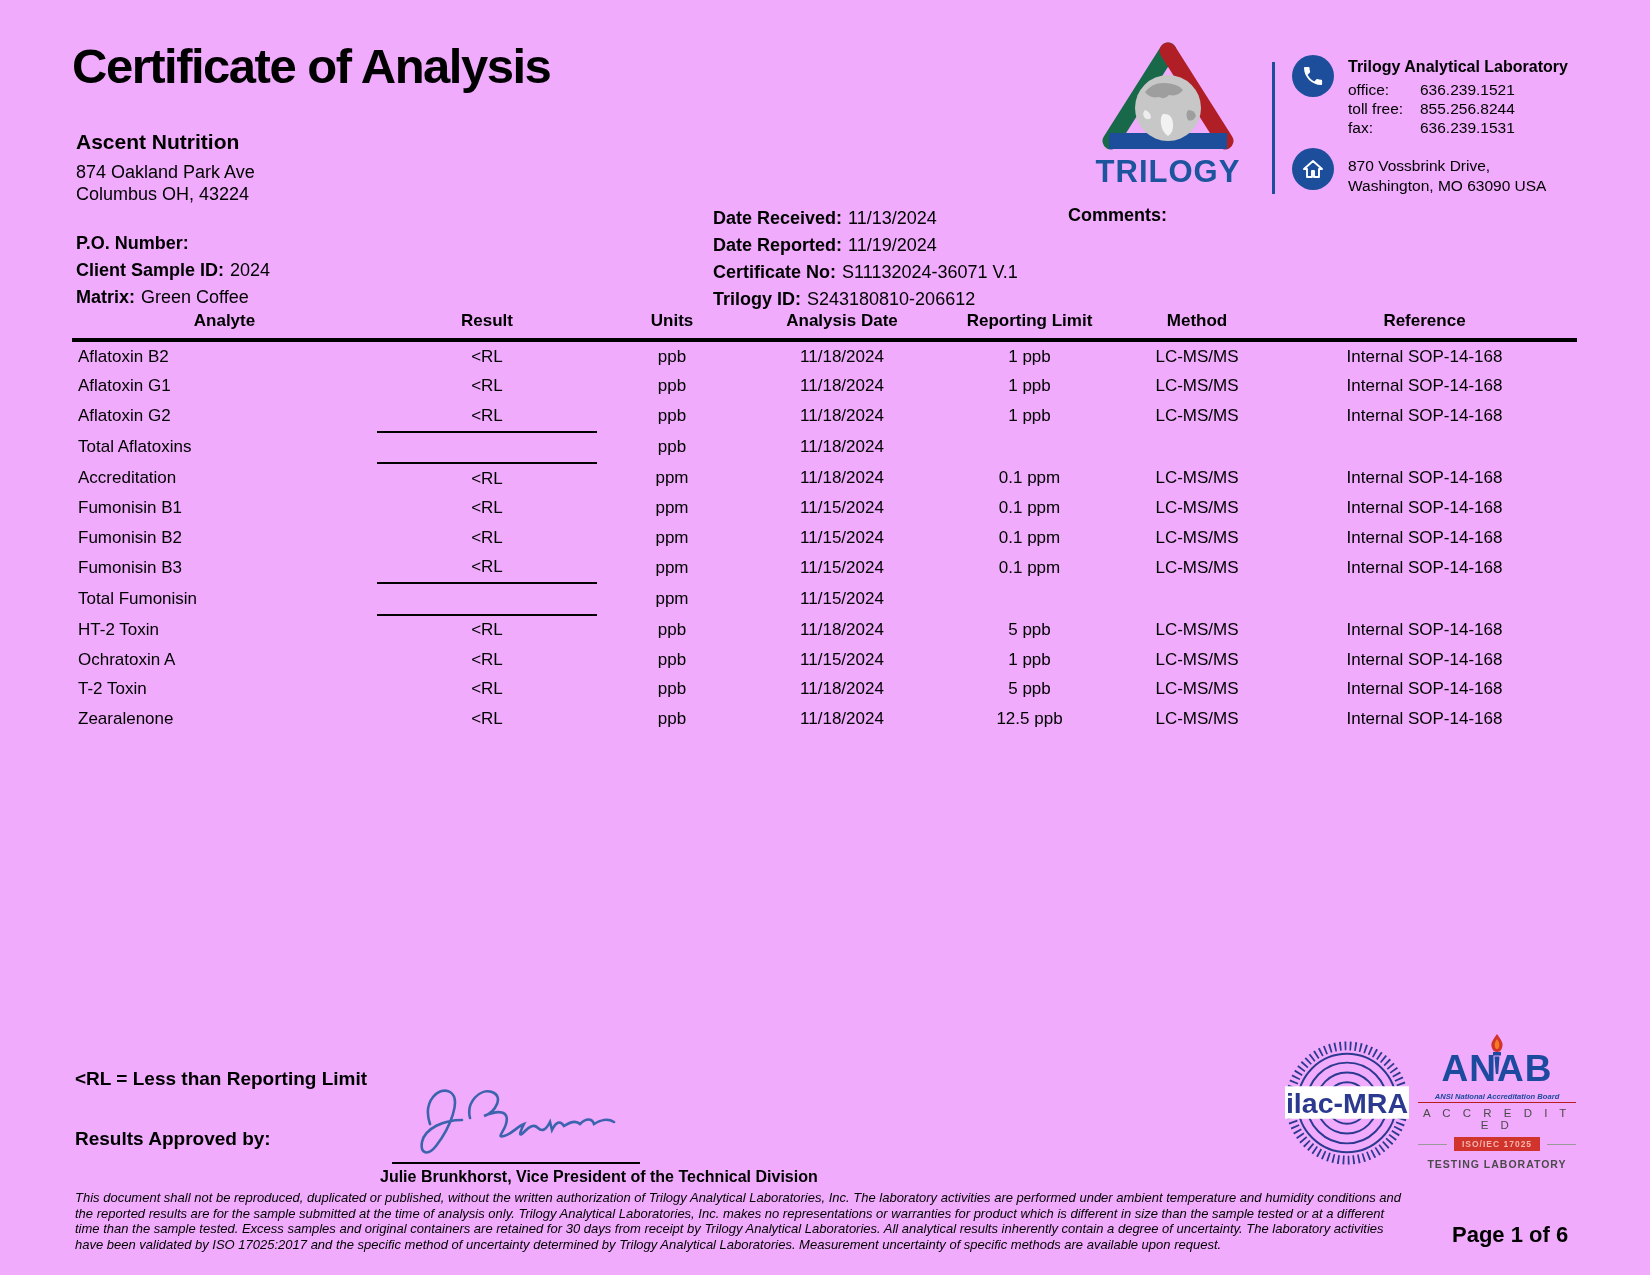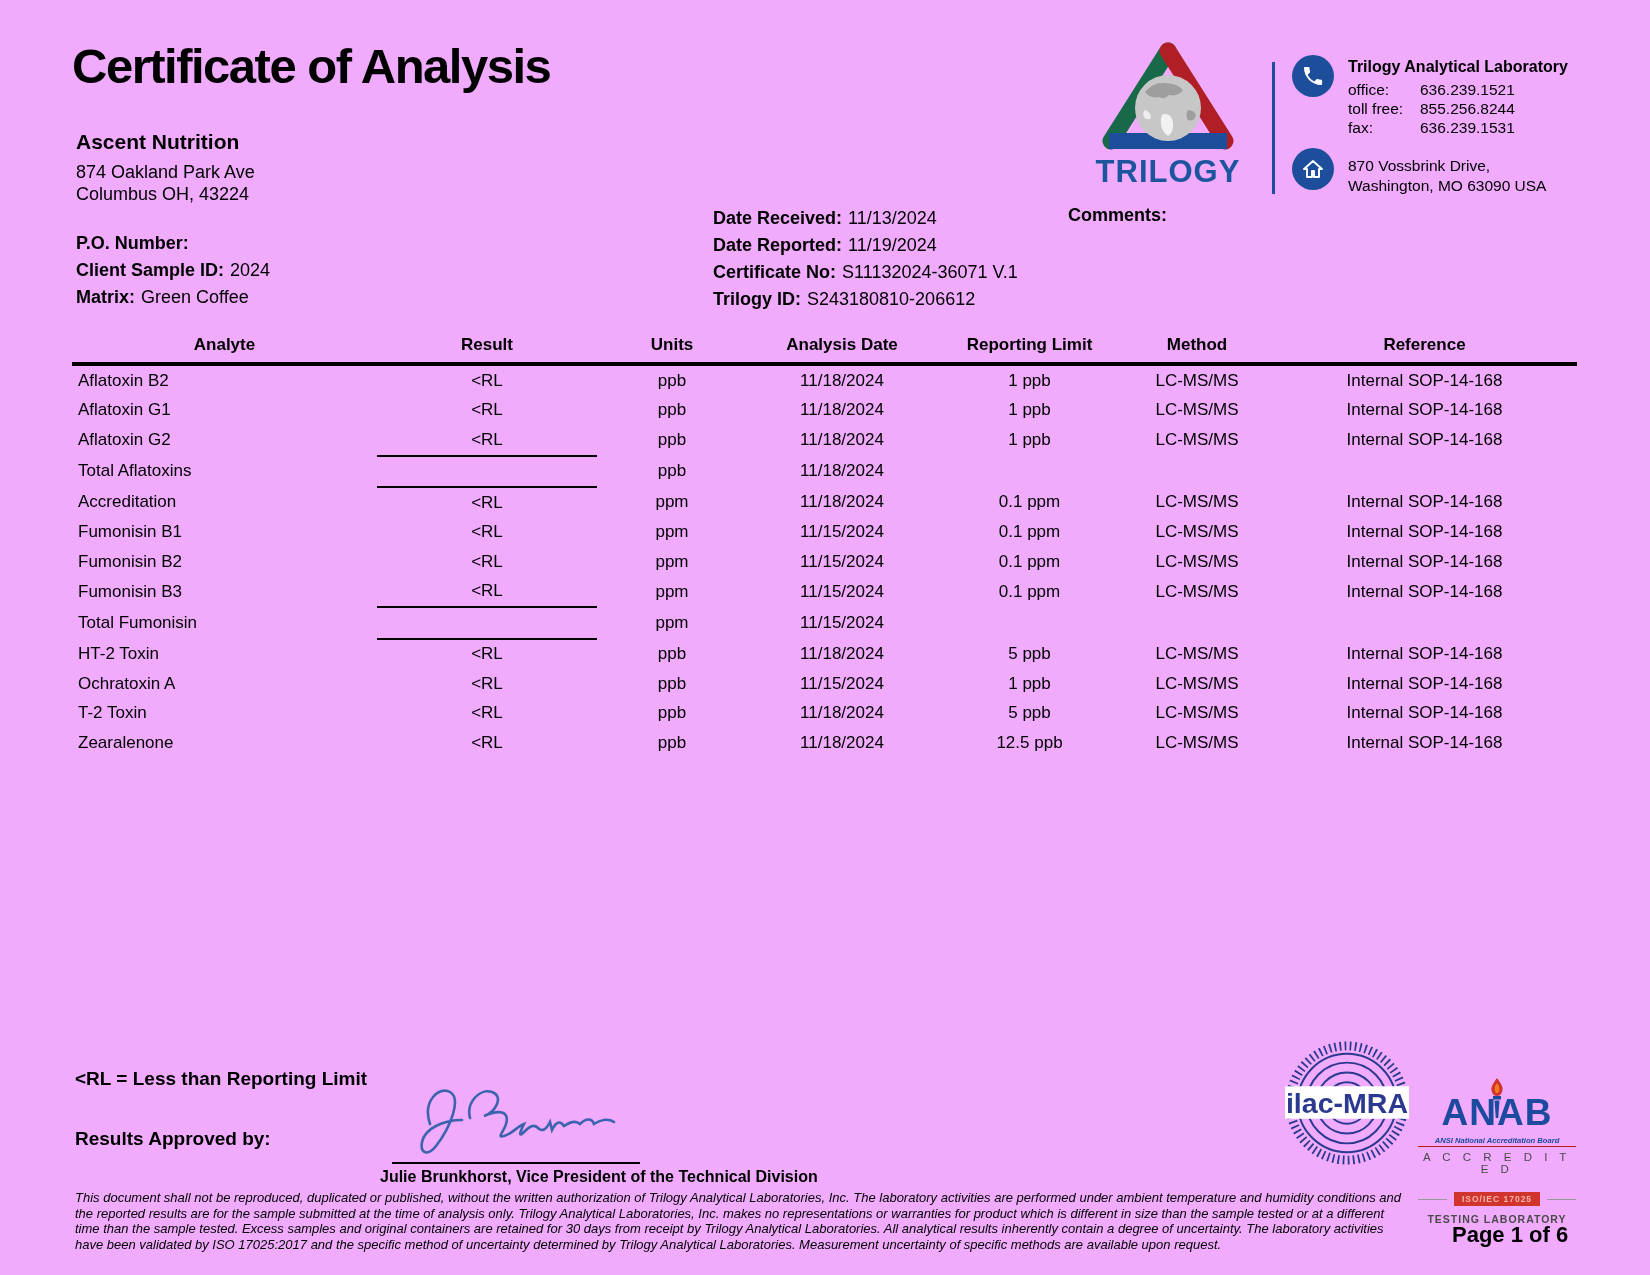--- a/index.html
+++ b/index.html
@@ -33,43 +33,43 @@
   .lab-addr { left:1348px; top:156px; font-size:15.5px; line-height:20px; }
 
   
   .meta-line { font-size:18px; line-height:27px; white-space:nowrap; }
   .meta-line .val { margin-left:6px; font-weight:normal; }
   .meta-left   { left:76px;  top:230px; }
   .meta-center { left:713px; top:205px; }
   .comments-label { left:1068px; top:205px; font-size:18px; font-weight:bold; }
 
   
-  .coa-table { position:absolute; left:72px; top:308px; border-collapse:collapse; table-layout:fixed;margin-top:24px; }
+  .coa-table { position:absolute; left:72px; top:308px; border-collapse:collapse; table-layout:fixed; }
   .coa-table th { font-size:17px; font-weight:bold; padding:3px 0 7px; text-align:center; }
   .coa-table thead tr { border-bottom:4px solid #000; }
   .coa-table td { font-size:17px; height:29.5px; text-align:center; vertical-align:middle; padding:0; }
   .coa-table td.c-analyte { text-align:left; padding-left:6px; }
   .coa-table tr.total-row td.c-result { border-top:2px solid #000; border-bottom:2px solid #000; }
 
   
   .rl-note { left:75px; top:1068px; font-size:19px; font-weight:bold; }
   .approved-label { left:75px; top:1128px; font-size:19px; font-weight:bold; }
   .sig-wrap { left:392px; top:1080px; width:248px; border-bottom:2px solid #000; height:82px; }
   .approver { left:380px; top:1168px; font-size:16px; font-weight:bold; }
   .disclaimer { left:75px; top:1190px; width:1330px; font-size:13px; font-style:italic; line-height:15.5px; }
   .page-num { left:1452px; top:1222px; font-size:22px; font-weight:bold; }
 
   
   .ilac-wrap { left:1283px; top:1038px;text-align:center; }
   .anab { left:1418px; top:1046px; width:158px; text-align:center; }
-  .anab-top { position:relative; height:46px;margin-top:44px; }
+  .anab-top { position:relative; height:46px; }
   .anab-word { font-size:37px; font-weight:bold; color:#1b4a9e; letter-spacing:1px; line-height:46px; }
   .torch { position:absolute; left:50%; top:-13px; transform:translateX(-50%); }
   .anab-sub { font-size:7.6px; font-weight:bold; font-style:italic; color:#1b4a9e; border-bottom:1px solid #b91c1c; padding-bottom:1px; }
-  .accredited { font-size:11.5px; letter-spacing:4.5px; color:#4a4a4a; padding:4px 0 17px; }
+  .accredited { font-size:11.5px; letter-spacing:4.5px; color:#4a4a4a; padding:4px 0 6px; }
   .iso-row { display:flex; align-items:center; justify-content:center; gap:7px; }
   .iso-row .dash { flex:1; height:1px; background:#999; }
   .iso-badge { background:#d0342c; color:#f7b6ae; font-size:8.5px; font-weight:bold; padding:2px 8px; letter-spacing:1px; }
   .testing-lab { font-size:10.5px; font-weight:bold; color:#4a4a4a; letter-spacing:1px; padding-top:7px; }
 </style>
 </head>
 <body>
 
 <div class="page">
 

